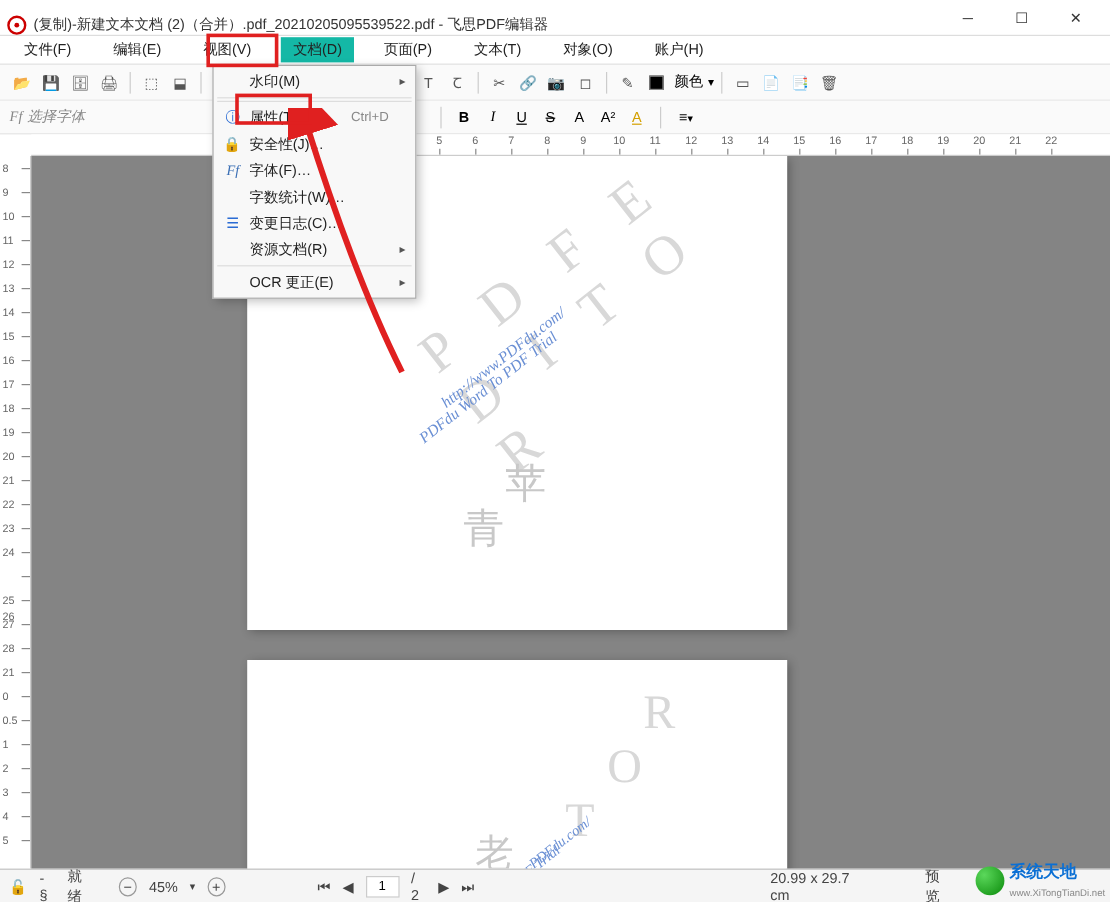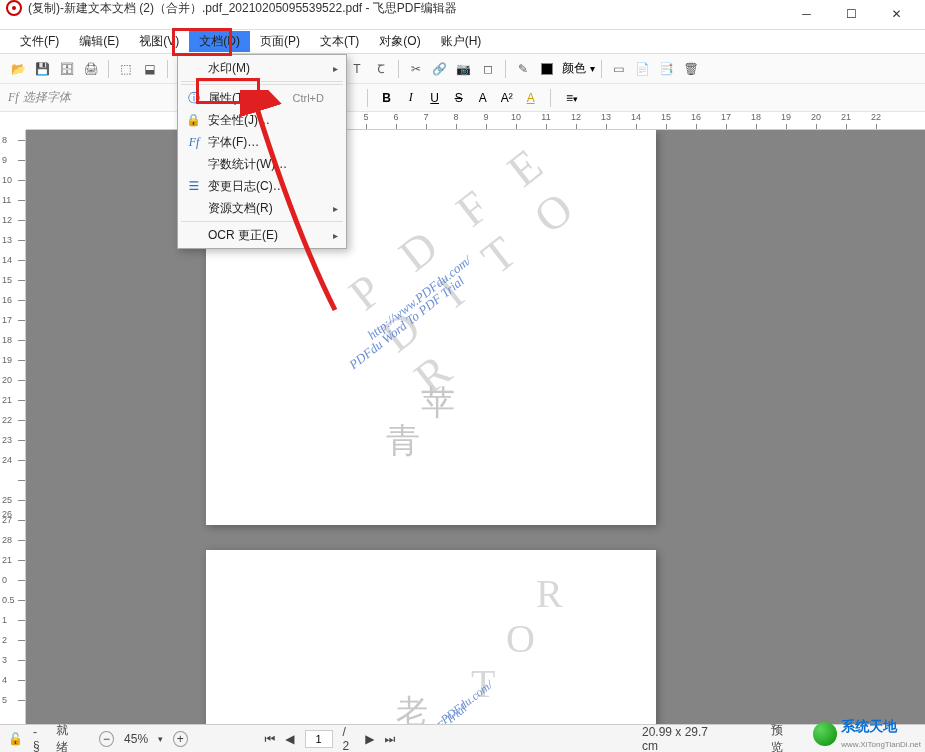--- a/index.html
+++ b/index.html
@@ -1,25 +1,25 @@
 <!DOCTYPE html>
 <html><head>
 <meta charset="utf-8">
 <style>
 *{box-sizing:border-box;margin:0;padding:0;font-family:"Microsoft YaHei","Segoe UI",Tahoma,sans-serif;font-size:12px;user-select:none}
 body{width:925px;height:752px;background:#fff;overflow:hidden;position:relative}
-.titlebar{height:30px;display:flex;align-items:flex-start;padding:0 6px;border-bottom:1px solid #ddd;background:#fff}
+.titlebar{height:30px;display:flex;align-items:flex-end;padding:0 6px;border-bottom:1px solid #ddd;background:#fff}
 .titlebar .icon{width:16px;height:16px;border-radius:50%;border:2px solid #c00;margin-right:6px;position:relative}
 .titlebar .icon::after{content:"";position:absolute;left:4px;top:4px;width:4px;height:4px;background:#c00;border-radius:50%}
 .title-text{flex:1;color:#333;font-size:12px}
 .winbtns{display:flex;gap:0}
 .winbtn{width:45px;height:28px;display:flex;align-items:center;justify-content:center;color:#333}
-.menubar{height:24px;display:flex;align-items:center;padding:0 10px;gap:0;border-bottom:1px solid #ddd}
+.menubar{height:24px;display:flex;align-items:center;padding:0 10px;gap:15px;border-bottom:1px solid #ddd}
 .menuitem{padding:2px 10px;color:#222;position:relative}
-.menuitem.active{background:#3b82f6}
+.menuitem.active{background:#14b8a6}
 .highlight-red{position:absolute;border:3px solid #e02020;pointer-events:none;z-index:50}
 .toolbar{height:30px;display:flex;align-items:center;padding:0 8px;gap:2px;border-bottom:1px solid #e5e5e5;background:#fafafa}
 .tbtn{width:22px;height:22px;display:flex;align-items:center;justify-content:center;color:#555;border:1px solid transparent;border-radius:2px}
 .sep{width:1px;height:18px;background:#ccc;margin:0 4px}
 .fontbar{height:28px;display:flex;align-items:center;padding:0 8px;gap:6px;border-bottom:1px solid #e5e5e5;background:#fafafa}
 .fontlabel{color:#888;font-style:italic;font-size:11px}
 .fontlabel .ff{font-family:serif;font-style:italic;margin-right:4px}
 .ruler-h{height:18px;background:#fff;border-bottom:1px solid #ccc;position:relative;margin-left:26px;overflow:hidden}
 .ruler-h .tick{position:absolute;top:12px;bottom:0;width:1px;background:#888}
 .ruler-h .num{position:absolute;top:0;font-size:9px;color:#666;transform:translateX(-50%)}

